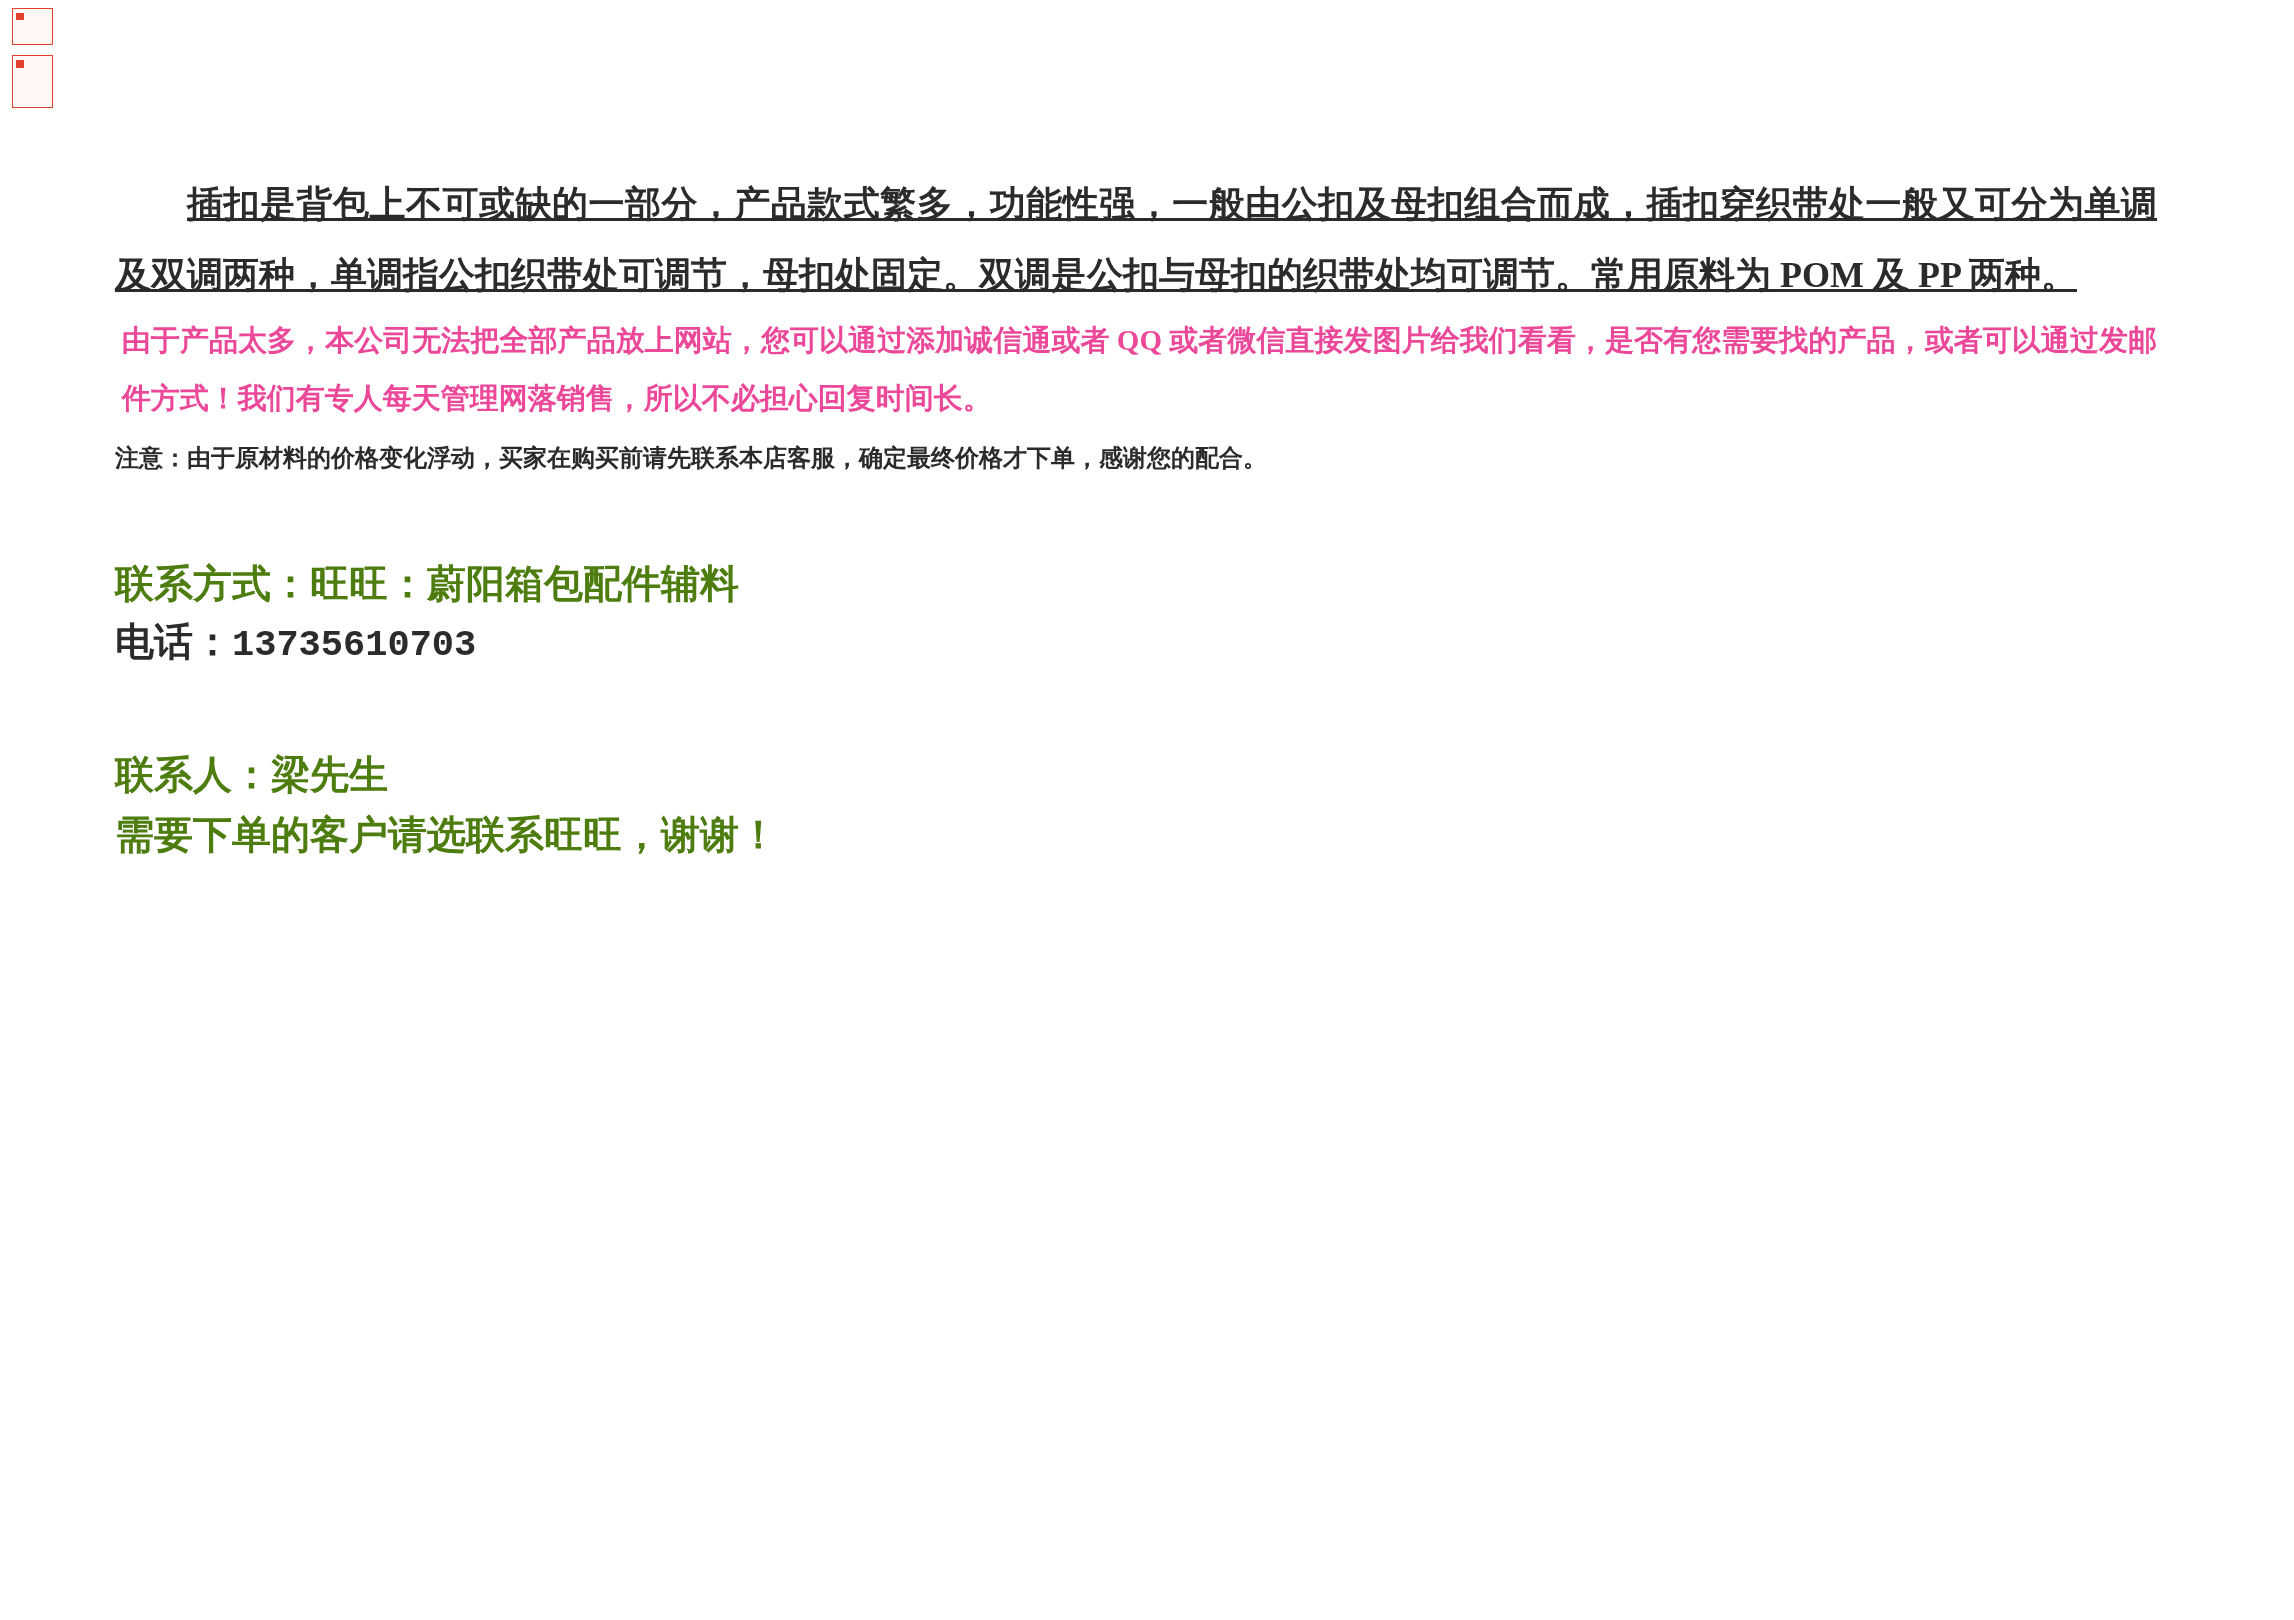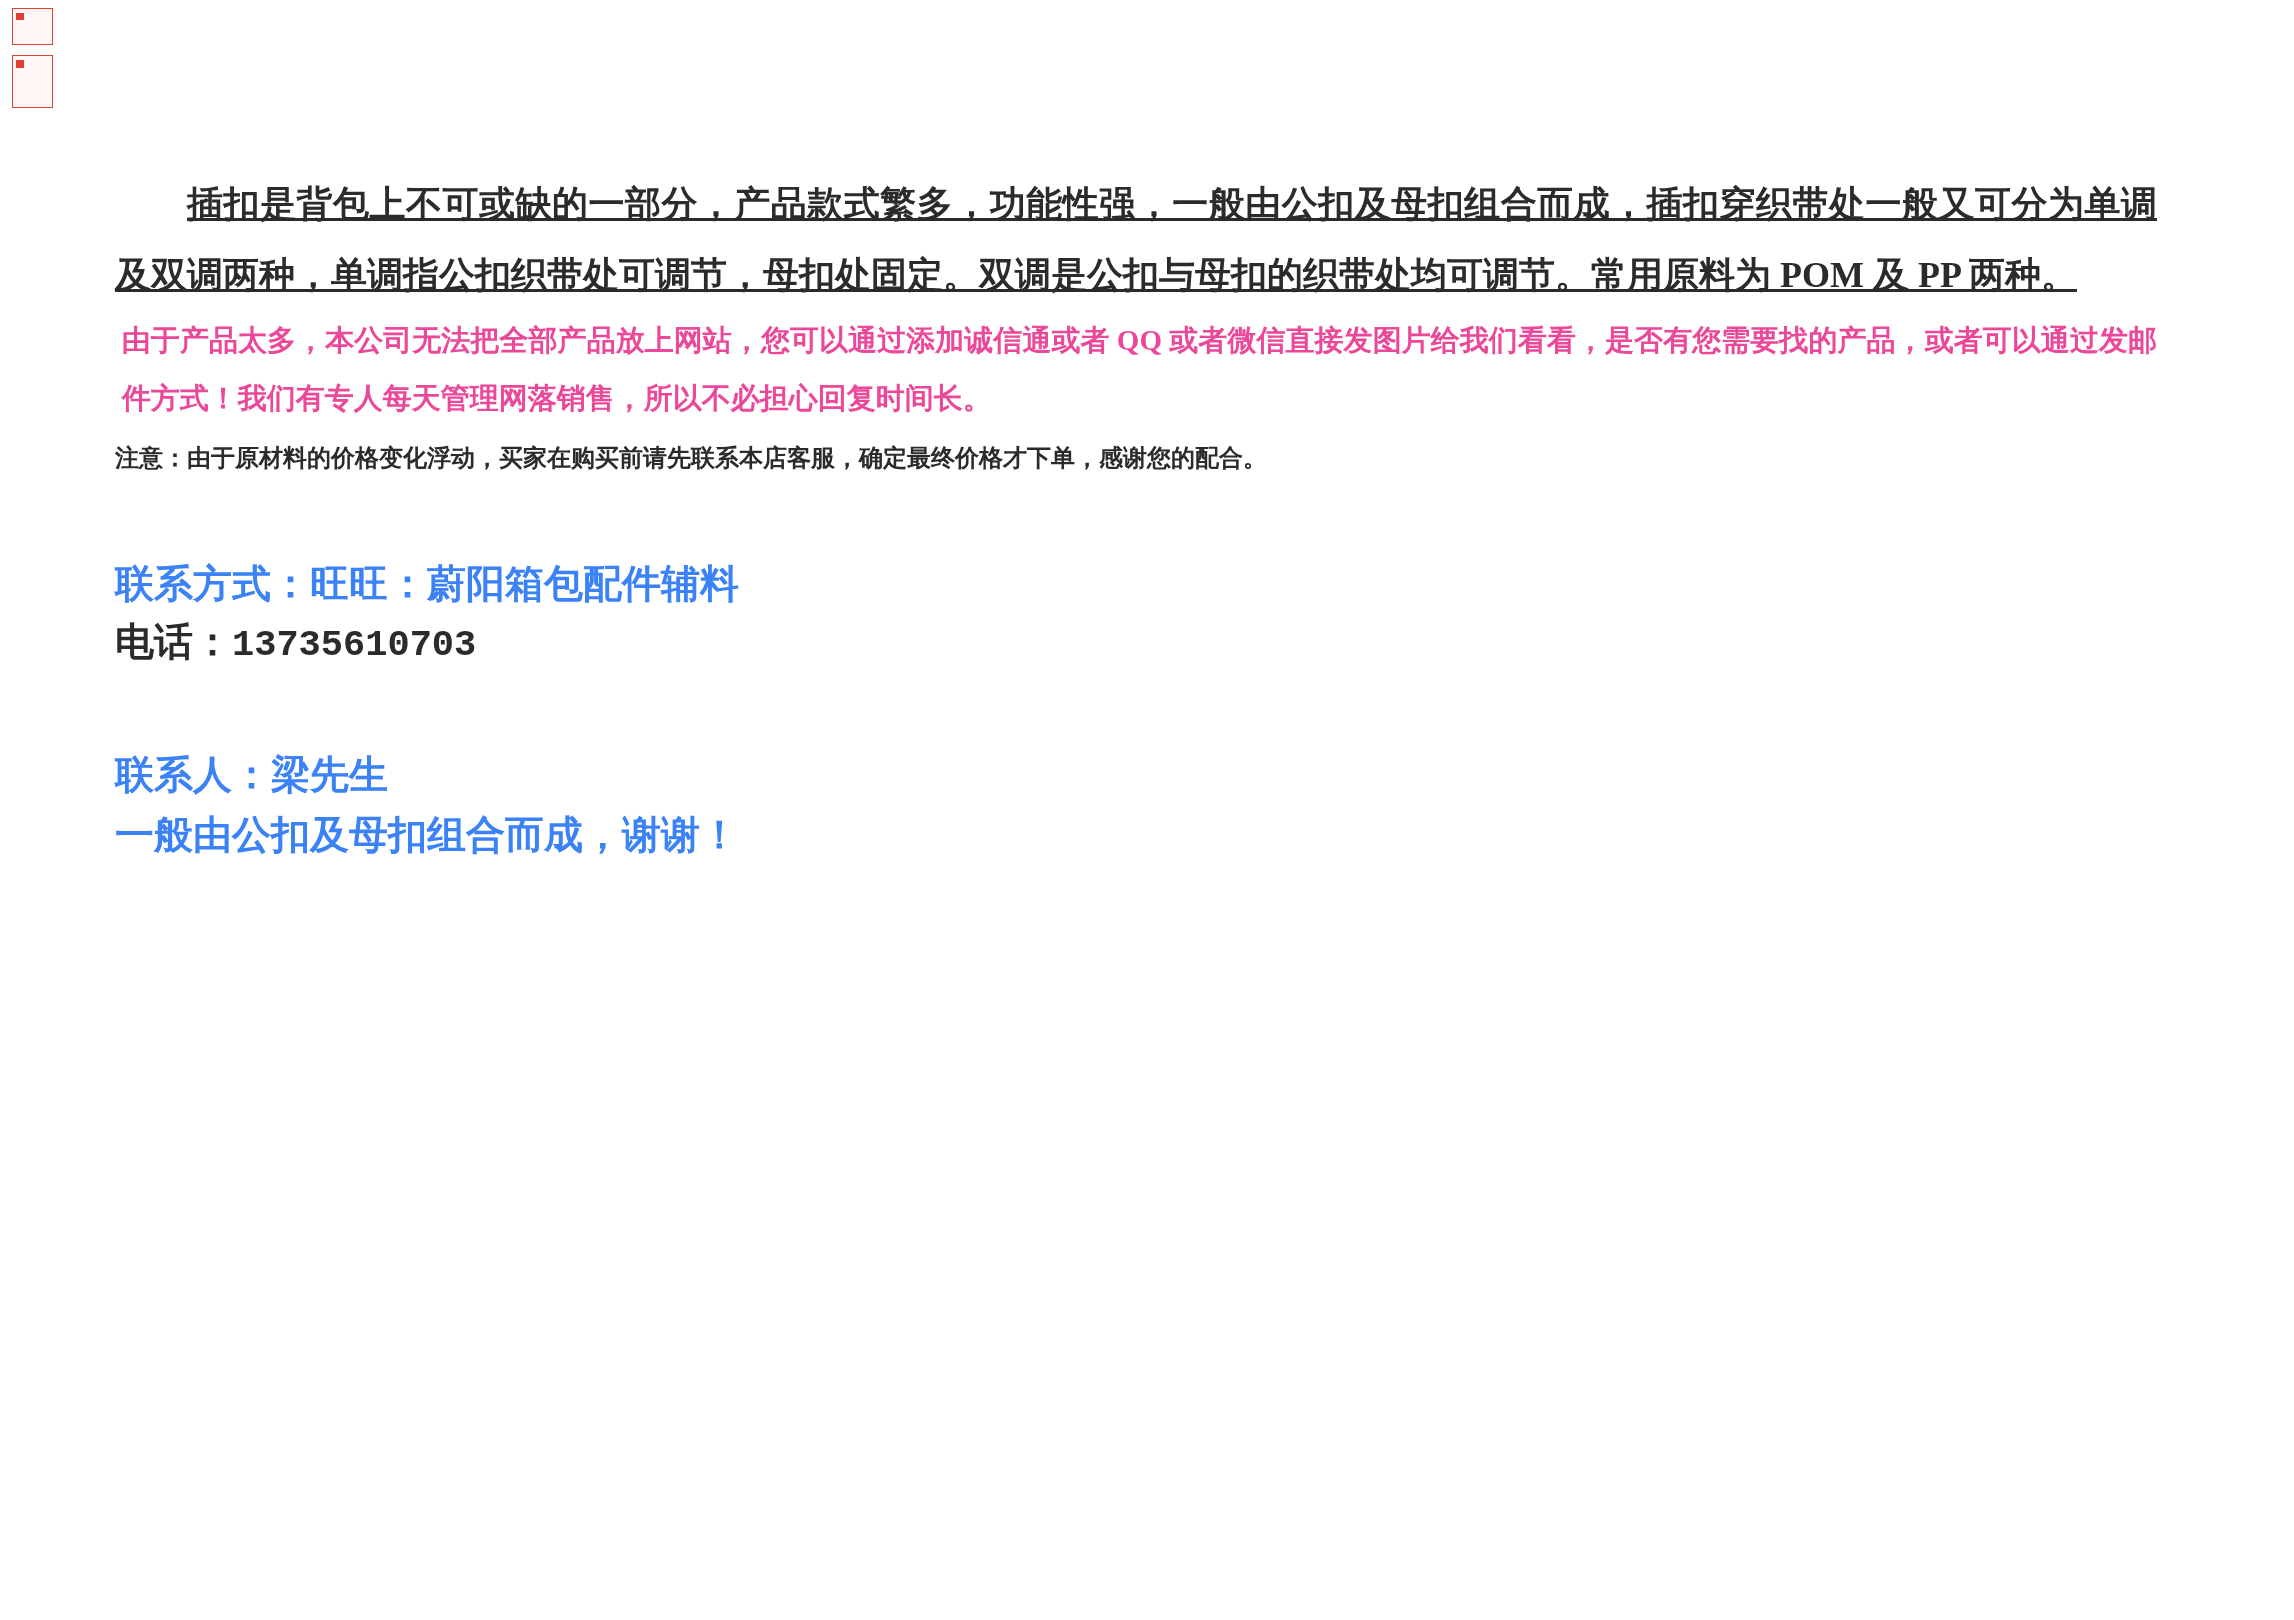--- a/index.html
+++ b/index.html
@@ -43,21 +43,21 @@
   .black-notice {
     font-size: 24px;
     line-height: 62px;
     font-weight: bold;
     color: #2b2b2b;
   }
   .contact-line {
     font-size: 39px;
     line-height: 58px;
     font-weight: bold;
-    color: #3b82f6;
+    color: #4d7c0f;
   }
   .contact-line.gap-lg { margin-top: 66px; }
   .qq-line {
     font-size: 37px;
     line-height: 58px;
     font-weight: bold;
     color: #2b2b2b;
     font-family: "Liberation Mono", "DejaVu Sans Mono", monospace;
     margin-top: 74px;
   }
@@ -110,16 +110,16 @@
 
   <p class="black-notice">注意：由于原材料的价格变化浮动，买家在购买前请先联系本店客服，确定最终价格才下单，感谢您的配合。</p>
 
   <p class="contact-line gap-lg">联系方式：旺旺：蔚阳箱包配件辅料</p>
 
 
   <p class="phone-line"><span>电话：</span><span class="phone-number">13735610703</span></p>
 
   <p class="contact-line person-line">联系人：梁先生</p>
 
-  <p class="contact-line order-line">一般由公扣及母扣组合而成，谢谢！</p>
+  <p class="contact-line order-line">需要下单的客户请选联系旺旺，谢谢！</p>
 
 </div>
 
 
 </body></html>

